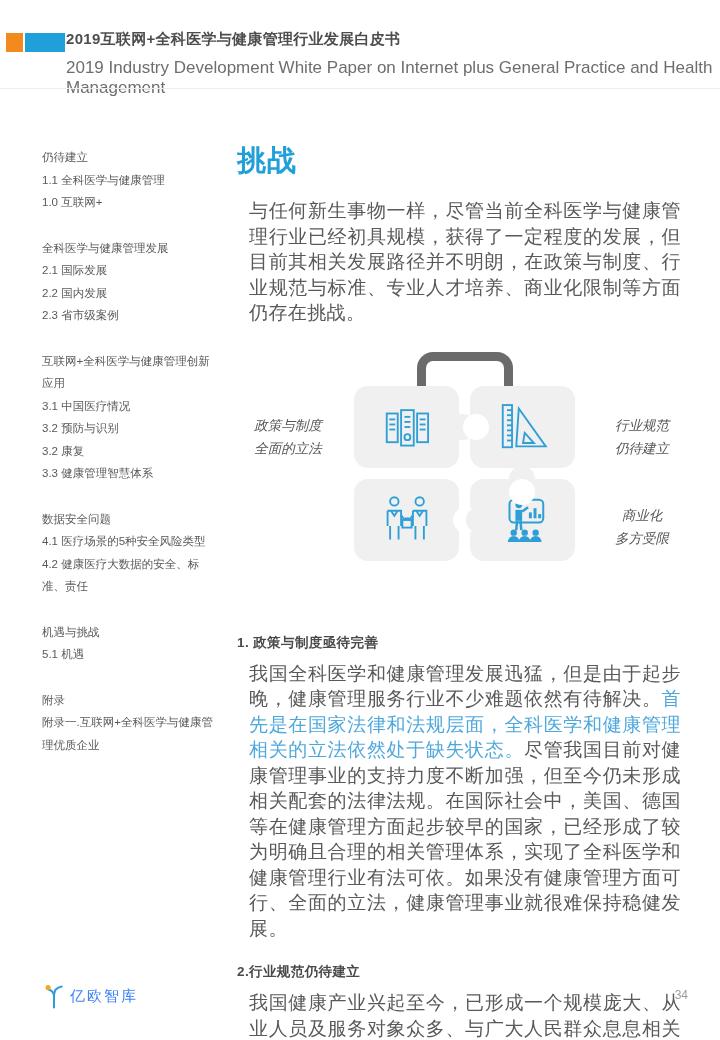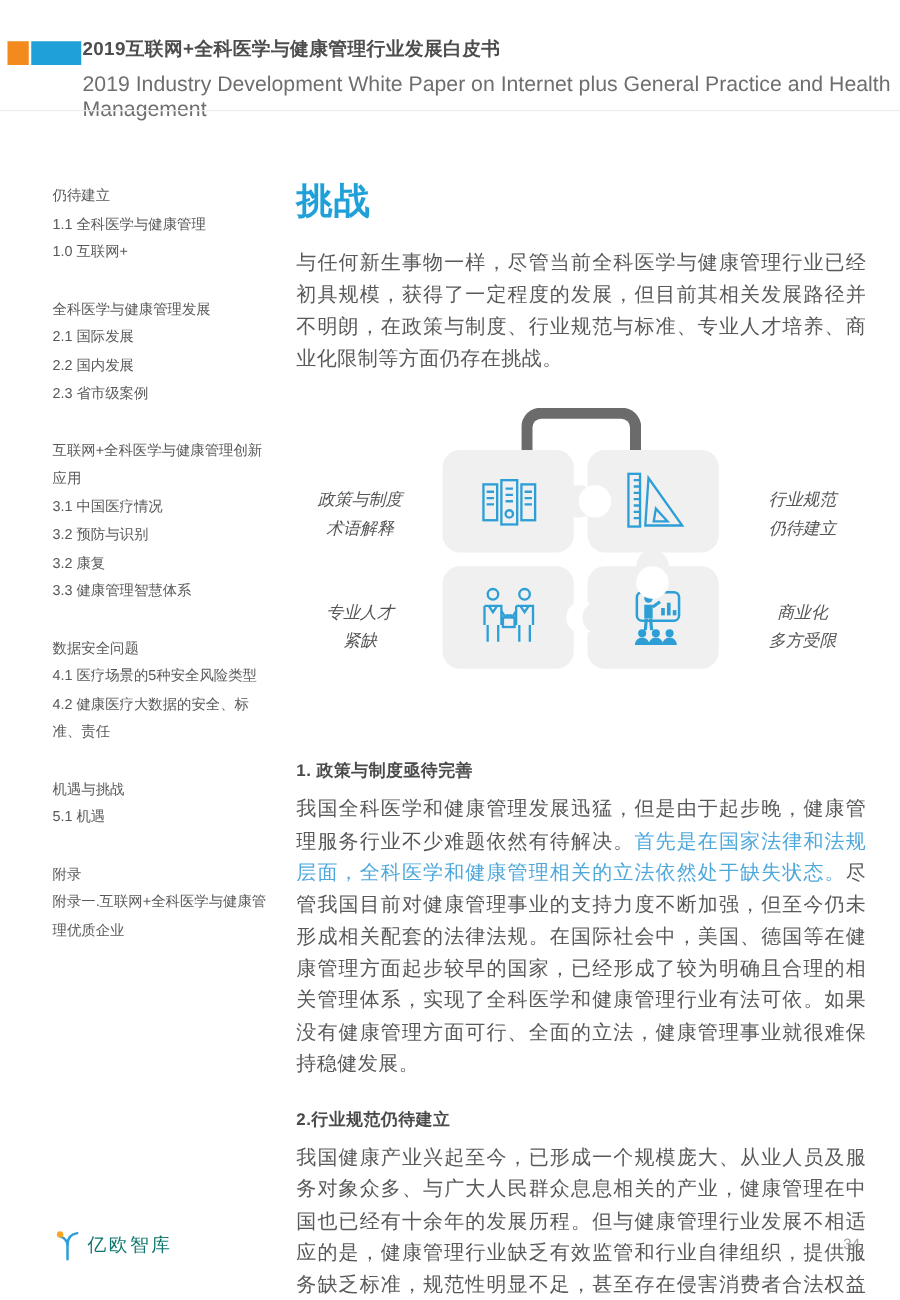--- a/index.html
+++ b/index.html
@@ -14,21 +14,21 @@
   .h-sub{position:absolute;left:66px;top:58px;font-size:17px;color:#6e6e6e;}
   .h-rule{position:absolute;left:0;top:88px;width:720px;height:1px;background:#ededed;}
   
   .sidebar{position:absolute;left:42px;top:146px;width:176px;font-size:11.5px;color:var(--body_text);}
   .toc-group{margin-bottom:23px;}
   .toc-line{line-height:22.5px;}
   .toc-line.active{font-weight:bold;color:#3f3f3f;}
   
   .main{position:absolute;left:237px;top:141px;width:456px;}
   .page-h1{font-size:29px;font-weight:bold;color:var(--accent_blue);margin:0;letter-spacing:1px;}
-  .para{font-size:16px;line-height:25.5px;text-align:justify;color:var(--body_text);margin:0;letter-spacing:.4px;}
+  .para{font-size:19px;line-height:25.5px;text-align:justify;color:var(--body_text);margin:12px;letter-spacing:.4px;}
   .intro{margin-top:17px;}
   .sec-h{font-size:13.5px;font-weight:bold;color:var(--heading_text);margin:0;letter-spacing:.4px;}
   .sec1-h{margin-top:60px;}
   .sec1-p{margin-top:9px;}
   .sec2-h{margin-top:22px;}
   .sec2-p{margin-top:9px;}
   .hl{color:var(--highlight_blue);}
   
   .diagram{position:relative;height:222px;margin-top:26px;font-style:italic;}
   .puzzle{position:absolute;left:50%;top:0;transform:translateX(-50%);width:222px;}
@@ -40,21 +40,21 @@
   .knob.gray{background:var(--piece_gray);}
   .knob.white{background:#fff;}
   .k1g{left:96px;top:28px;} .k1w{left:109px;top:28px;}
   .k2g{left:155px;top:80px;} .k2w{left:155px;top:93px;}
   .k3g{left:112px;top:121px;} .k3w{left:99px;top:121px;}
   .p-label{position:absolute;width:102px;text-align:center;font-size:13.5px;line-height:23px;color:#555;}
   .lbl-tl{left:0;top:62px;} .lbl-bl{left:0;top:152px;}
   .lbl-tr{right:0;top:62px;} .lbl-br{right:0;top:152px;}
   
   .footer-logo{position:absolute;left:44px;bottom:30px;display:flex;align-items:center;gap:6px;}
-  .logo-text{font-size:15px;color:#0f766e;letter-spacing:2px;}
+  .logo-text{font-size:15px;color:#3b82f6;letter-spacing:2px;}
   .page-num{position:absolute;right:32px;bottom:38px;font-size:12px;color:var(--footer_gray);}
 </style>
 </head>
 <body>
 
 <div class="h-orange"></div>
 <div class="h-blue"></div>
 <div class="h-title">2019互联网+全科医学与健康管理行业发展白皮书</div>
 <div class="h-sub">2019   Industry Development White Paper on Internet plus General Practice and Health Management</div>
 <div class="h-rule"></div>
@@ -94,25 +94,21 @@
 </div>
 
 <div class="main">
   <h1 class="page-h1">挑战</h1>
 
   <p class="para intro">与任何新生事物一样，尽管当前全科医学与健康管理行业已经初具规模，获得了一定程度的发展，但目前其相关发展路径并不明朗，在政策与制度、行业规范与标准、专业人才培养、商业化限制等方面仍存在挑战。</p>
 
   <div class="diagram">
     <div class="p-label lbl-tl">
       <div>政策与制度</div>
-      <div>术语解释</div>
-    </div>
-    <div class="p-label lbl-bl">
-      <div>专业人才</div>
-      <div>紧缺</div>
+      <div>全面的立法</div>
     </div>
     <div class="p-label lbl-br">
       <div>商业化</div>
       <div>多方受限</div>
     </div>
     <div class="p-label lbl-tr">
       <div>行业规范</div>
       <div>仍待建立</div>
     </div>
 

